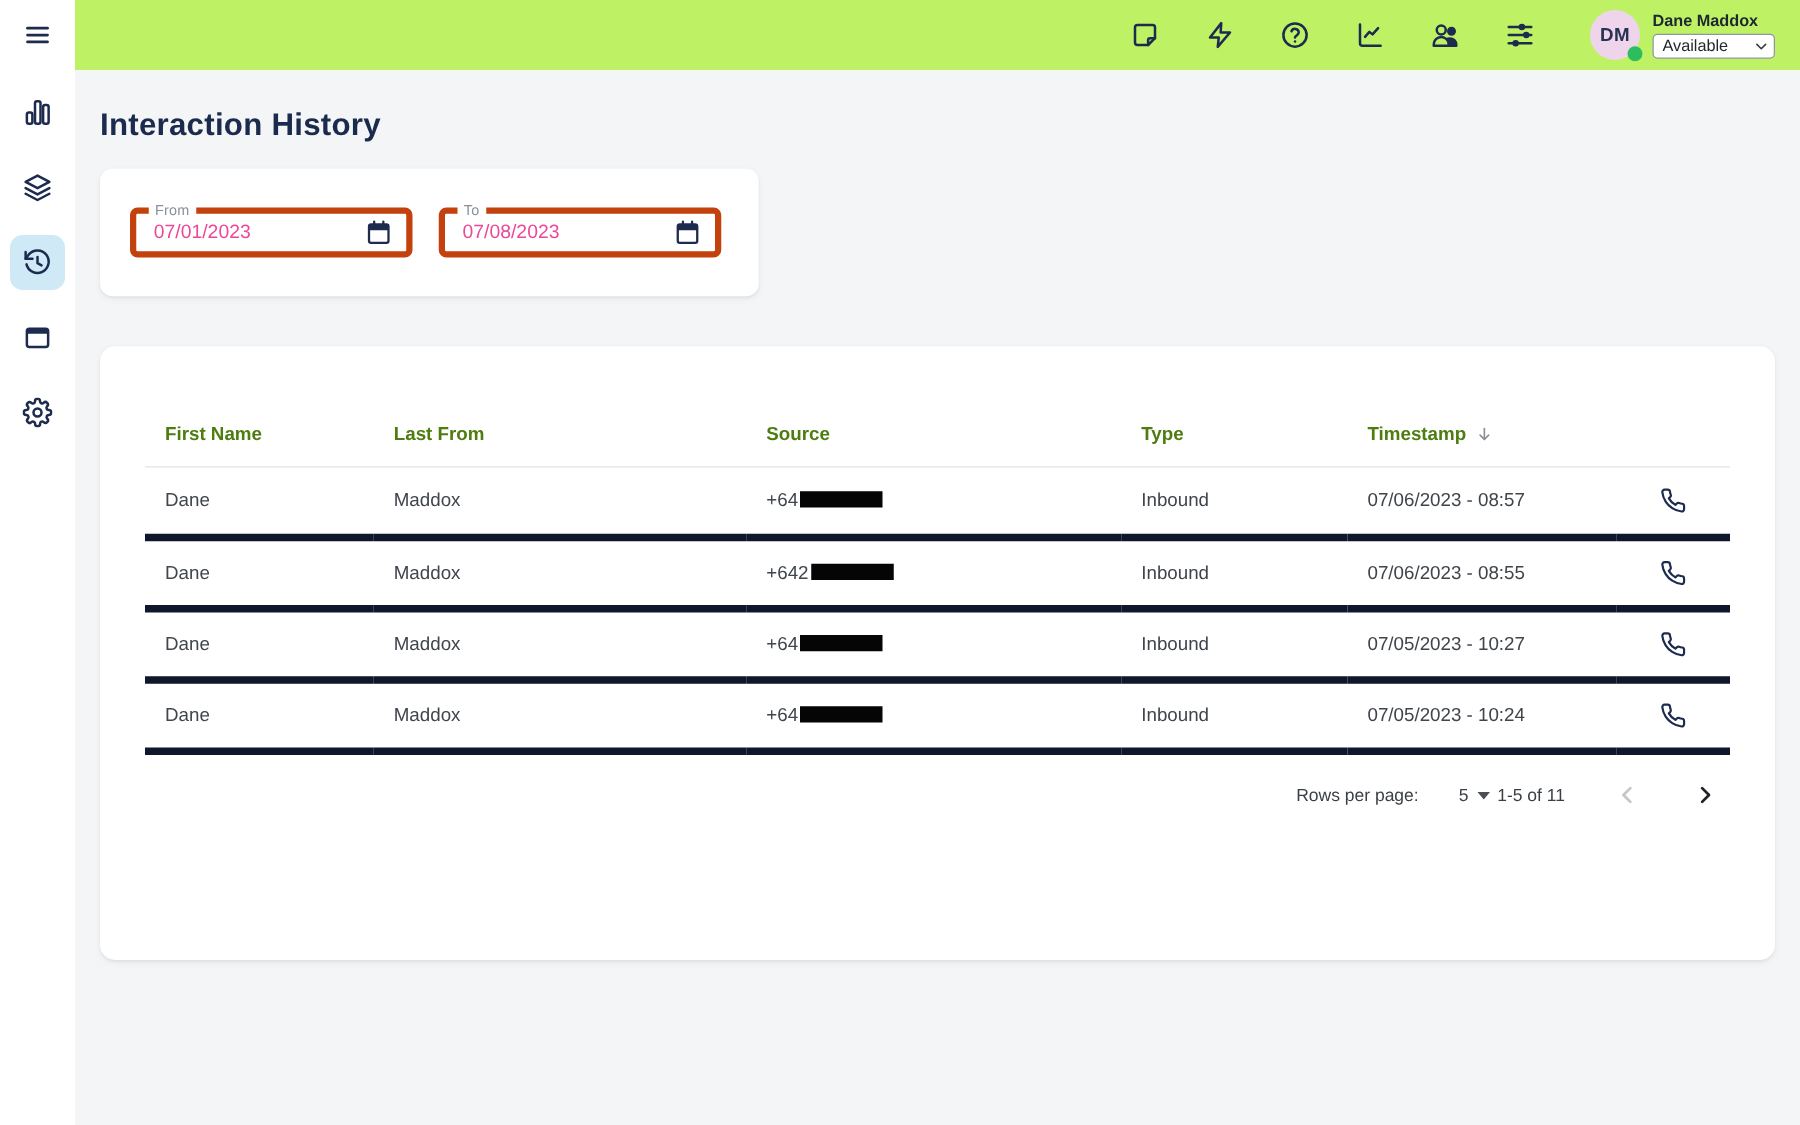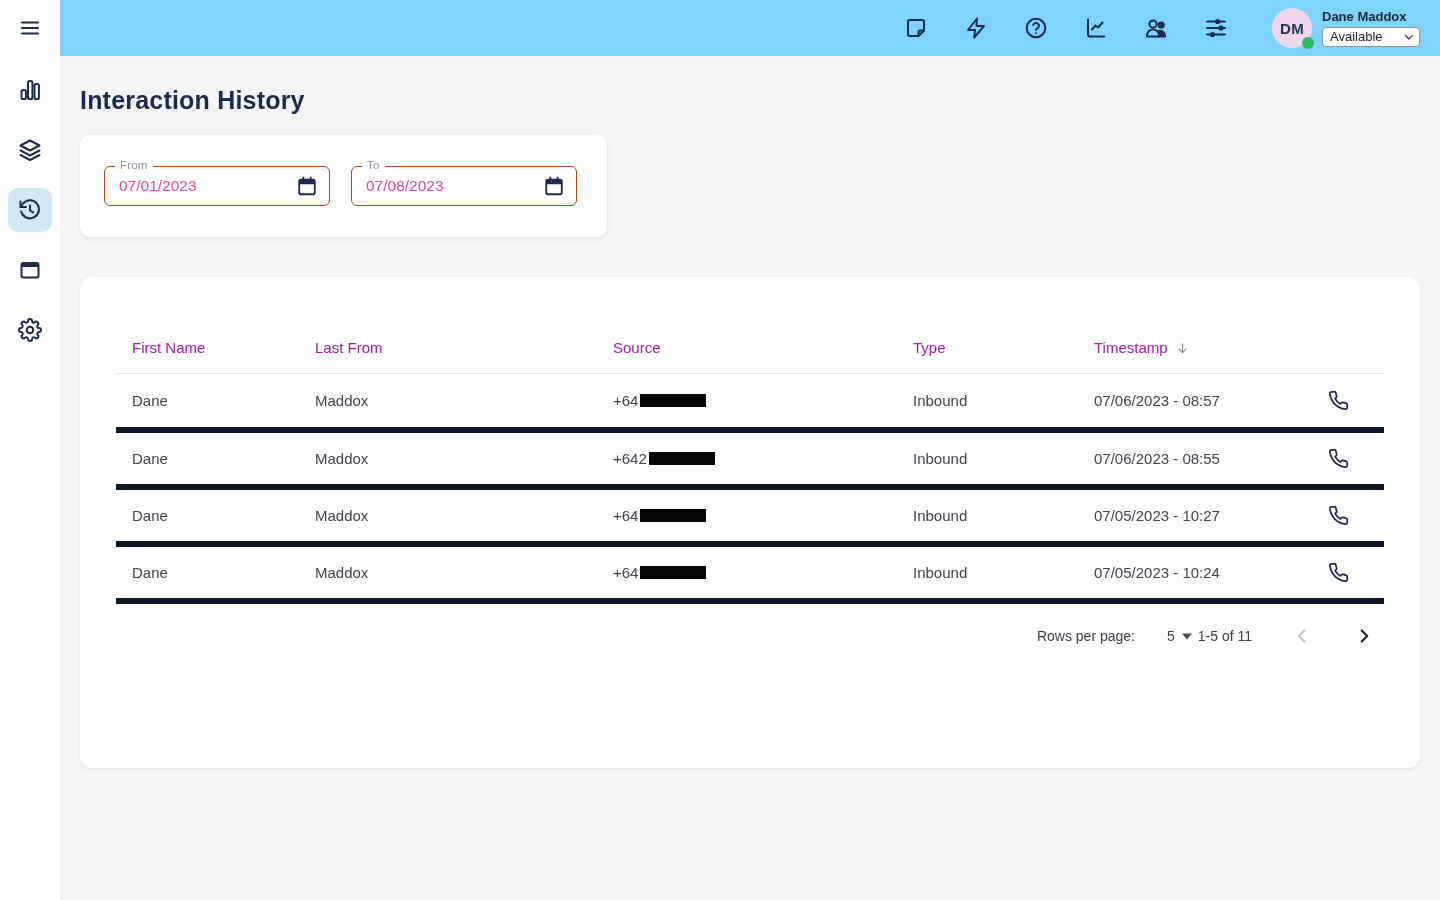--- a/index.html
+++ b/index.html
@@ -26,21 +26,21 @@
     background: none; border: none; padding: 0; margin: 0;
     color: #1d2b4f; cursor: pointer;
     display: flex; align-items: center; justify-content: center;
   }
   .side-nav { margin-top: 12px; display: flex; flex-direction: column; gap: 16px; }
   .nav-btn { width: 44px; height: 44px; border-radius: 10px; }
   .nav-btn.active { background: #cfe9f6; }
 
   
   .topbar {
-    margin-left: 60px; height: 56px; background: #7dd3fc;
+    margin-left: 60px; height: 56px; background: #bef264;
     display: flex; align-items: center; justify-content: flex-end;
     padding-right: 20px;
   }
   .topbar-icons { display: flex; align-items: center; gap: 36px; }
   .avatar-wrap { position: relative; margin-left: 44px; flex: none; }
   .avatar {
     width: 40px; height: 40px; border-radius: 50%;
     background: #eed5ec; color: #273352;
     display: flex; align-items: center; justify-content: center;
     font-size: 15px; font-weight: bold; letter-spacing: .3px;
@@ -66,41 +66,41 @@
   .page-title { font-size: 25px; font-weight: bold; color: #1b2b4e; margin: 6px 0 0; letter-spacing: .2px; }
 
   .filter-card {
     margin-top: 20px; width: 527px; height: 102px;
     background: #fff; border-radius: 10px;
     box-shadow: 0 1px 2px rgba(20,30,60,.05), 0 2px 6px rgba(20,30,60,.05);
     padding: 31px 24px; display: flex; gap: 21px;
   }
   .date-field {
     position: relative; width: 226px; height: 40px;
-    border: 1px solid #c2410c; border-radius: 6px; background: #fff;
+    border: 5px solid #c2410c; border-radius: 6px; background: #fff;
     display: flex; align-items: center; justify-content: space-between;
     padding: 0 11px 0 14px;
   }
   .date-label {
     position: absolute; top: -8px; left: 10px;
     background: #fff; padding: 0 5px;
     font-size: 11.5px; color: #8a9099; letter-spacing: .2px;
   }
   .date-value { font-size: 15.5px; color: #ec4899; }
 
   .table-card {
     margin-top: 40px; width: 1340px; height: 491px;
     background: #fff; border-radius: 12px;
     box-shadow: 0 1px 2px rgba(20,30,60,.05), 0 2px 6px rgba(20,30,60,.05);
     padding: 46px 36px 0;
   }
   table { width: 100%; border-collapse: collapse; table-layout: fixed; }
   th {
     text-align: left; height: 50px; vertical-align: middle;
-    font-size: 15px; font-weight: 400; color: #a21caf;
+    font-size: 15px; font-weight: 700; color: #4d7c0f;
     border-bottom: 1px solid #e1e3e6; padding: 0 0 0 16px;
   }
   td {
     height: 57px; vertical-align: middle;
     font-size: 15px; color: #40454c;
     border-bottom: 6px solid #0f172a; padding: 0 0 0 16px;
     white-space: nowrap;
   }
   th.phone-col, td.phone-cell { padding: 0; text-align: center; }
   .sort-arrow { display: inline-flex; vertical-align: -3px; margin-left: 7px; color: #8b9096; }

